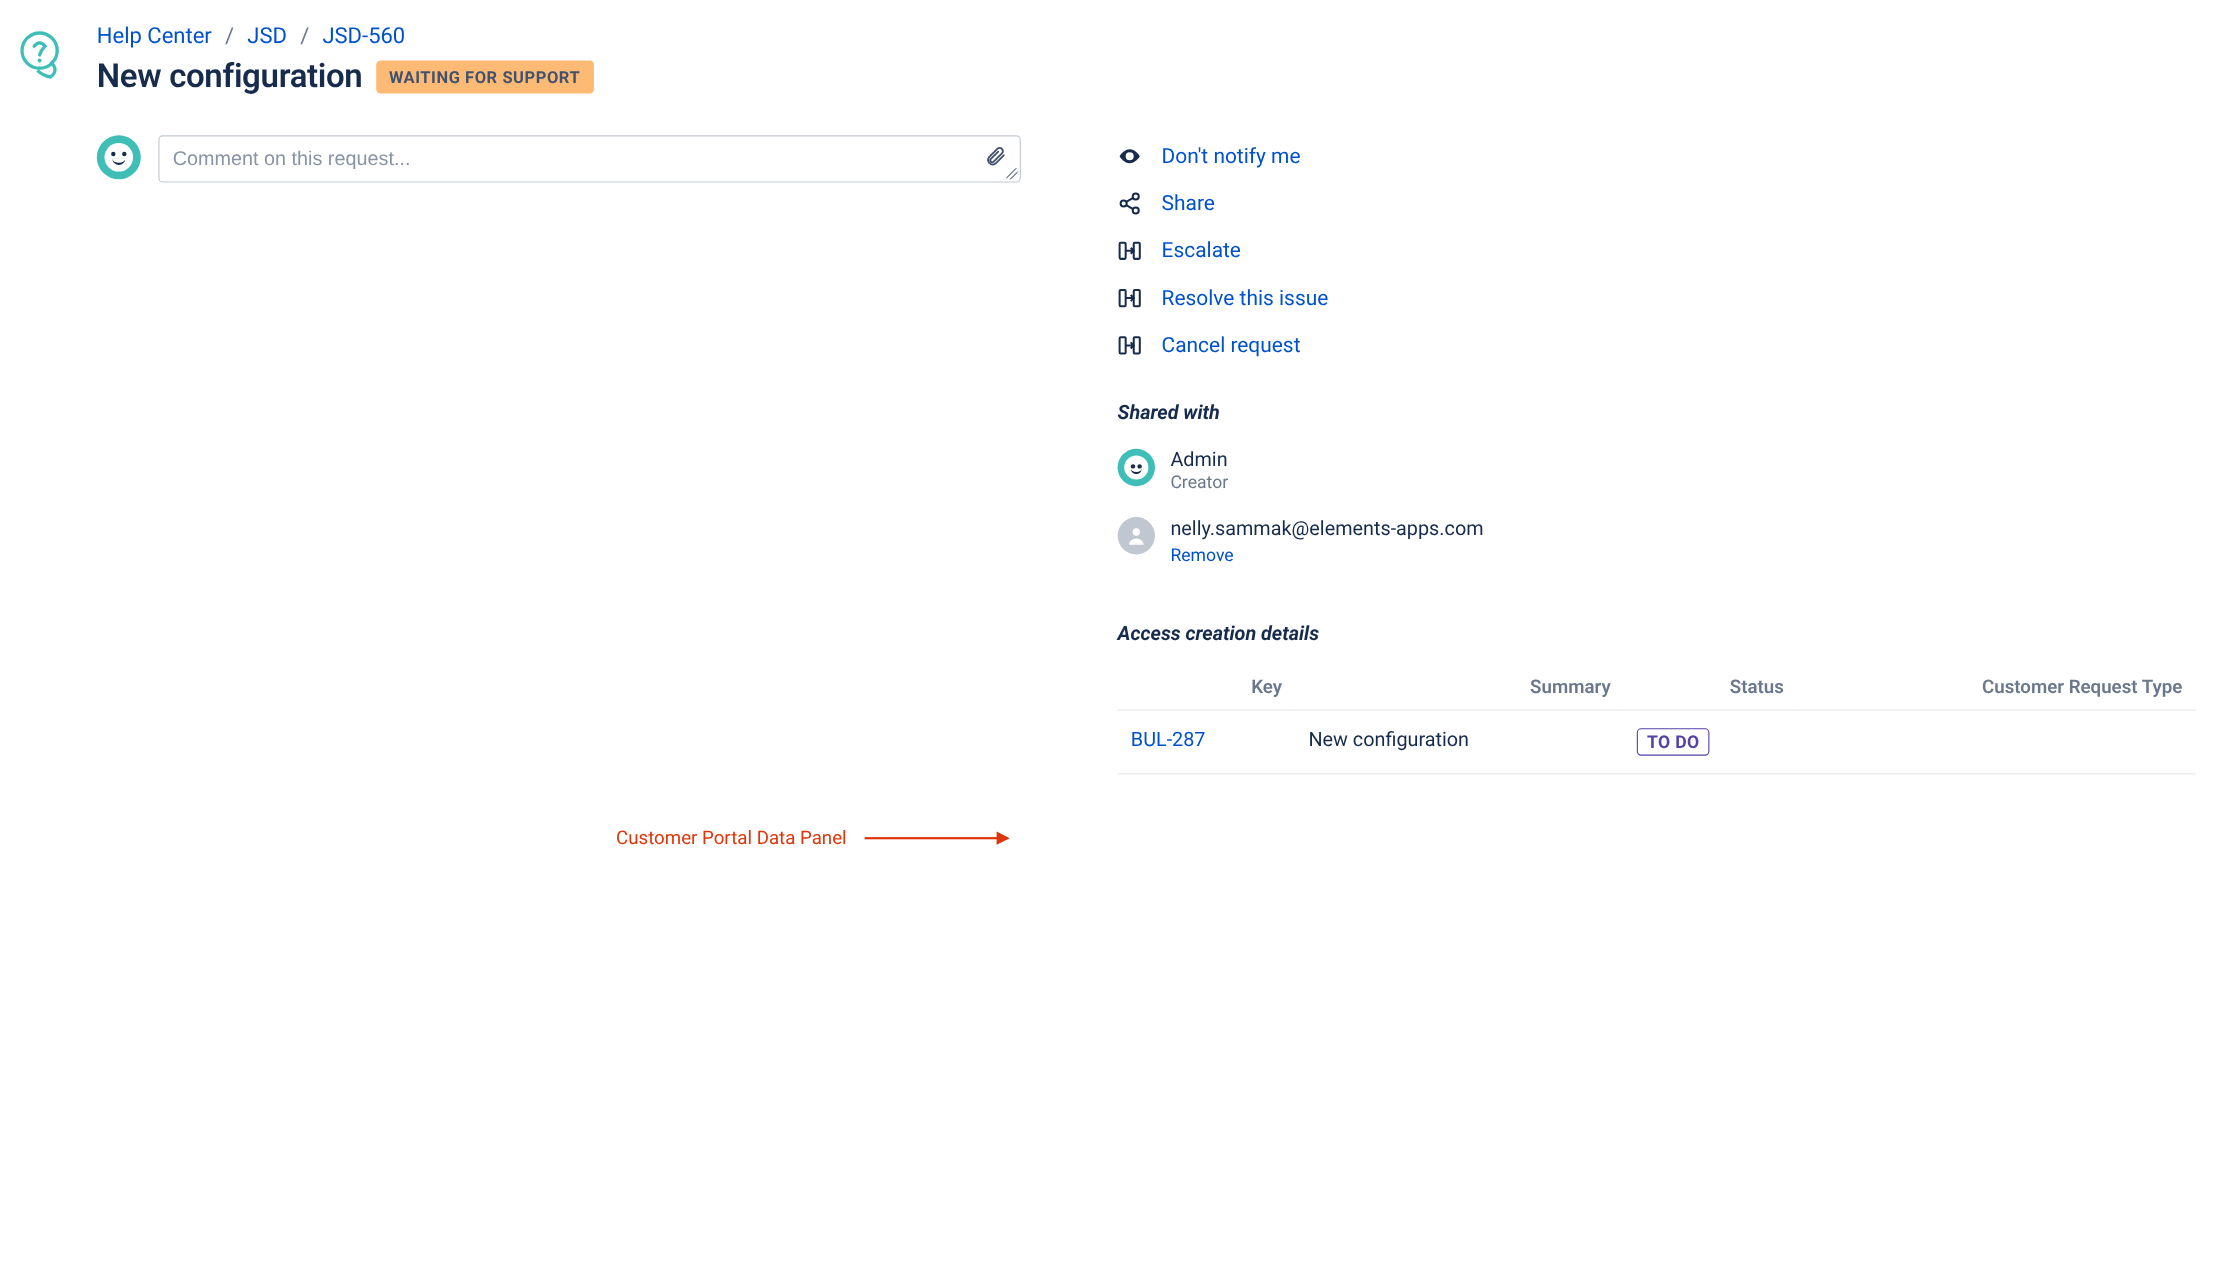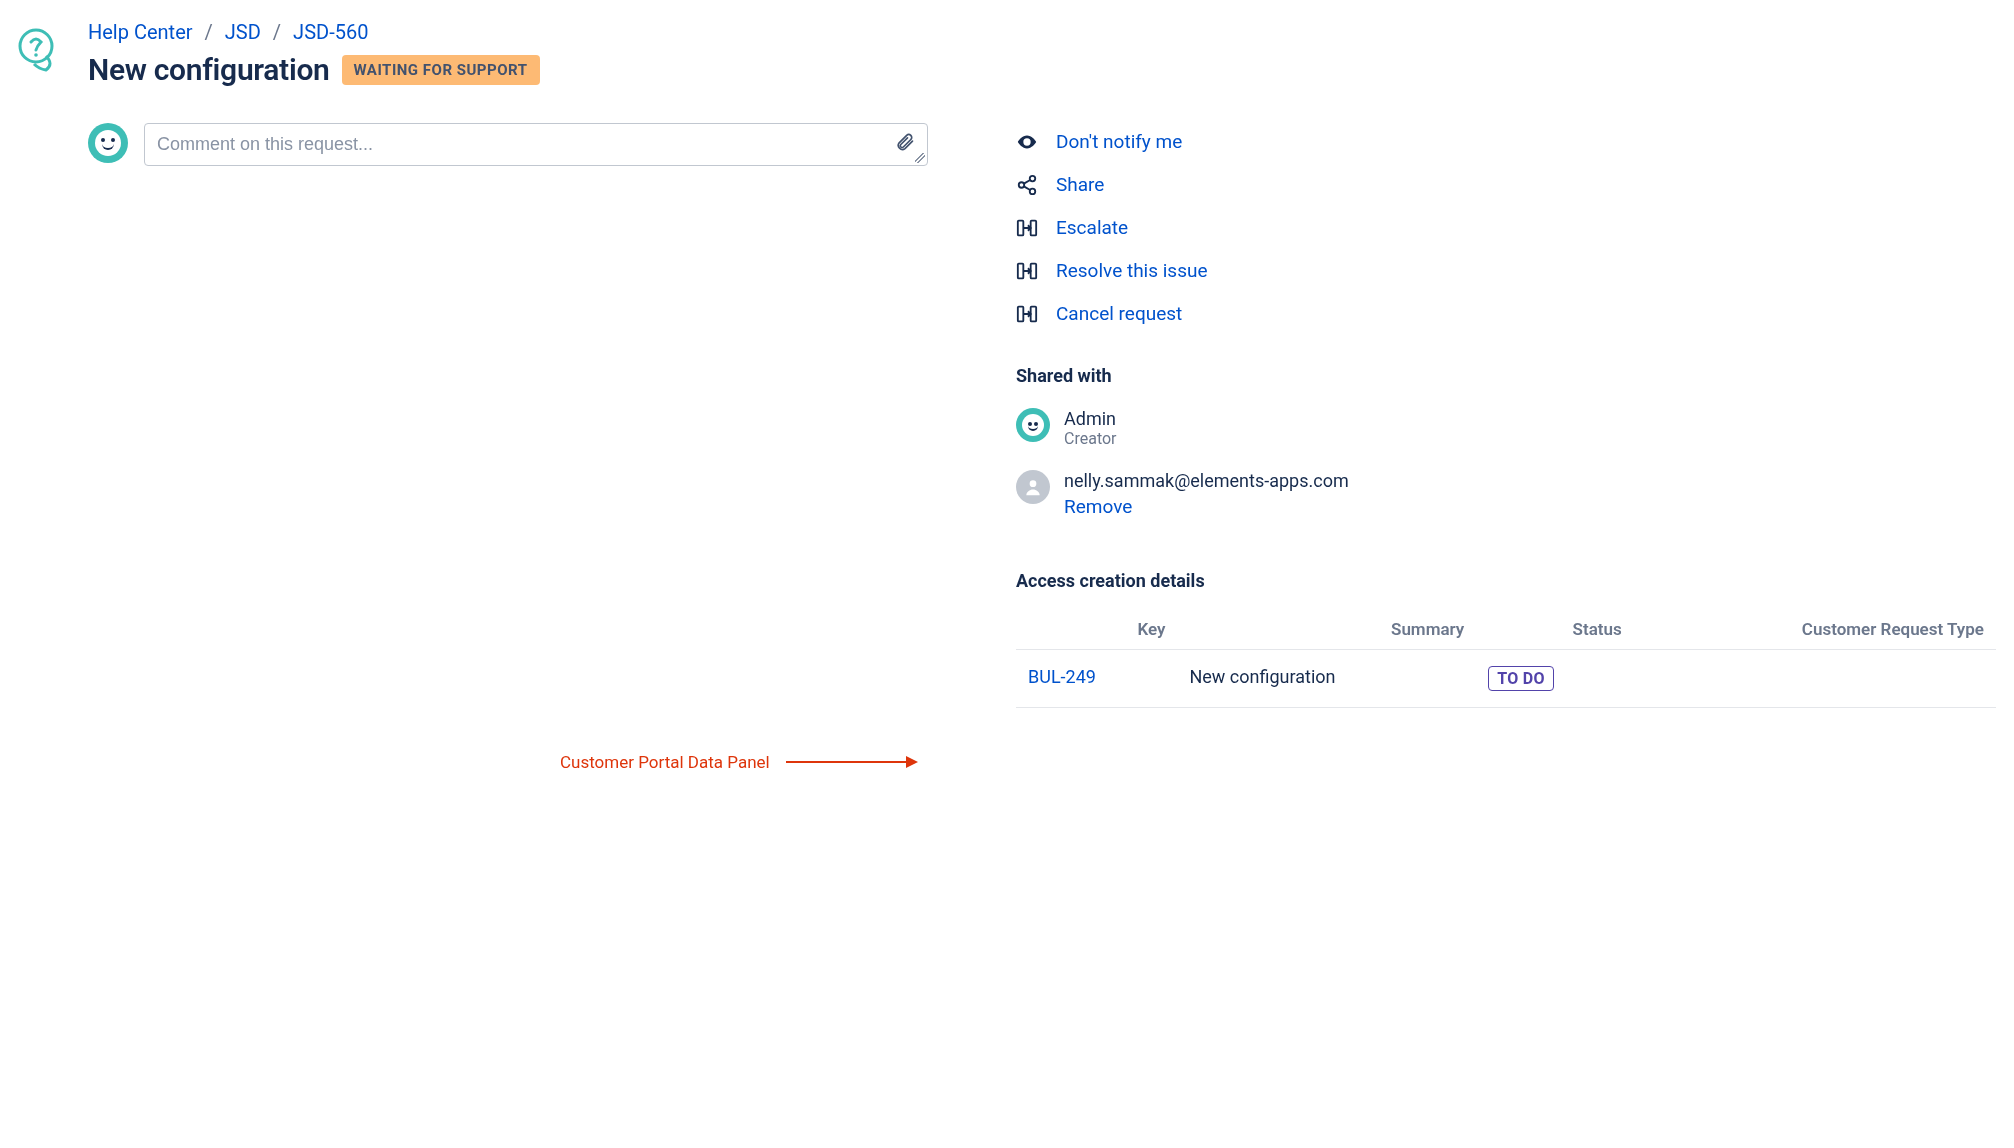--- a/index.html
+++ b/index.html
@@ -92,26 +92,26 @@
     background:
       linear-gradient(135deg, transparent 0 40%, #8993a4 40% 50%, transparent 50% 60%, #8993a4 60% 70%, transparent 70%);
   }
 
   .action-list { display: flex; flex-direction: column; gap: 20px; margin-bottom: 40px; }
   .action-item { display: flex; align-items: center; gap: 18px; font-size: 19px; }
   .action-item a { color: #0052CC; text-decoration: none; }
   .action-icon { width: 22px; height: 22px; display: flex; align-items: center; justify-content: center; color: #172B4D; }
   .action-icon svg { width: 22px; height: 22px; }
 
-  .section-heading { font-size: 18px; font-weight: 700; color: #172B4D; margin-bottom: 18px; }
+  .section-heading { font-size: 18px; font-weight: 700; color: #172B4D; margin-bottom: 18px; font-style: italic; }
 
   .shared-row { display: flex; align-items: flex-start; gap: 14px; margin-bottom: 16px; margin-top: 22px; }
   .shared-name { font-size: 18px; color: #172B4D; }
   .shared-sub { font-size: 16px; color: #6b778c; }
-  .shared-remove { font-size: 19px; color: #0052CC; text-decoration: none; margin-top: 4px; display: inline-block; }
+  .shared-remove { font-size: 16px; color: #0052CC; text-decoration: none; margin-top: 4px; display: inline-block; }
   .avatar-grey {
     width: 34px; height: 34px; border-radius: 50%; background: #c1c7d0;
     display:flex; align-items:center; justify-content:center; flex-shrink:0;
   }
   .avatar-grey svg { width: 20px; height: 20px; fill:#fff; }
 
   .details-table { width: 100%; border-collapse: collapse; margin-top: 6px; }
   .details-table th {
     text-align: right; font-size: 17px; font-weight: 600; color: #6b778c;
     padding: 10px 12px 10px 12px;
@@ -285,21 +285,21 @@
         <thead>
           <tr>
             <th>Key</th>
             <th>Summary</th>
             <th>Status</th>
             <th>Customer Request Type</th>
           </tr>
         </thead>
         <tbody>
           <tr>
-            <td><a href="#">BUL-249</a></td>
+            <td><a href="#">BUL-287</a></td>
             <td>New configuration</td>
             <td><span class="todo-badge">TO DO</span></td>
             <td></td>
           </tr>
         </tbody>
       </table>
     </aside>
   </div>
 </div>
 

